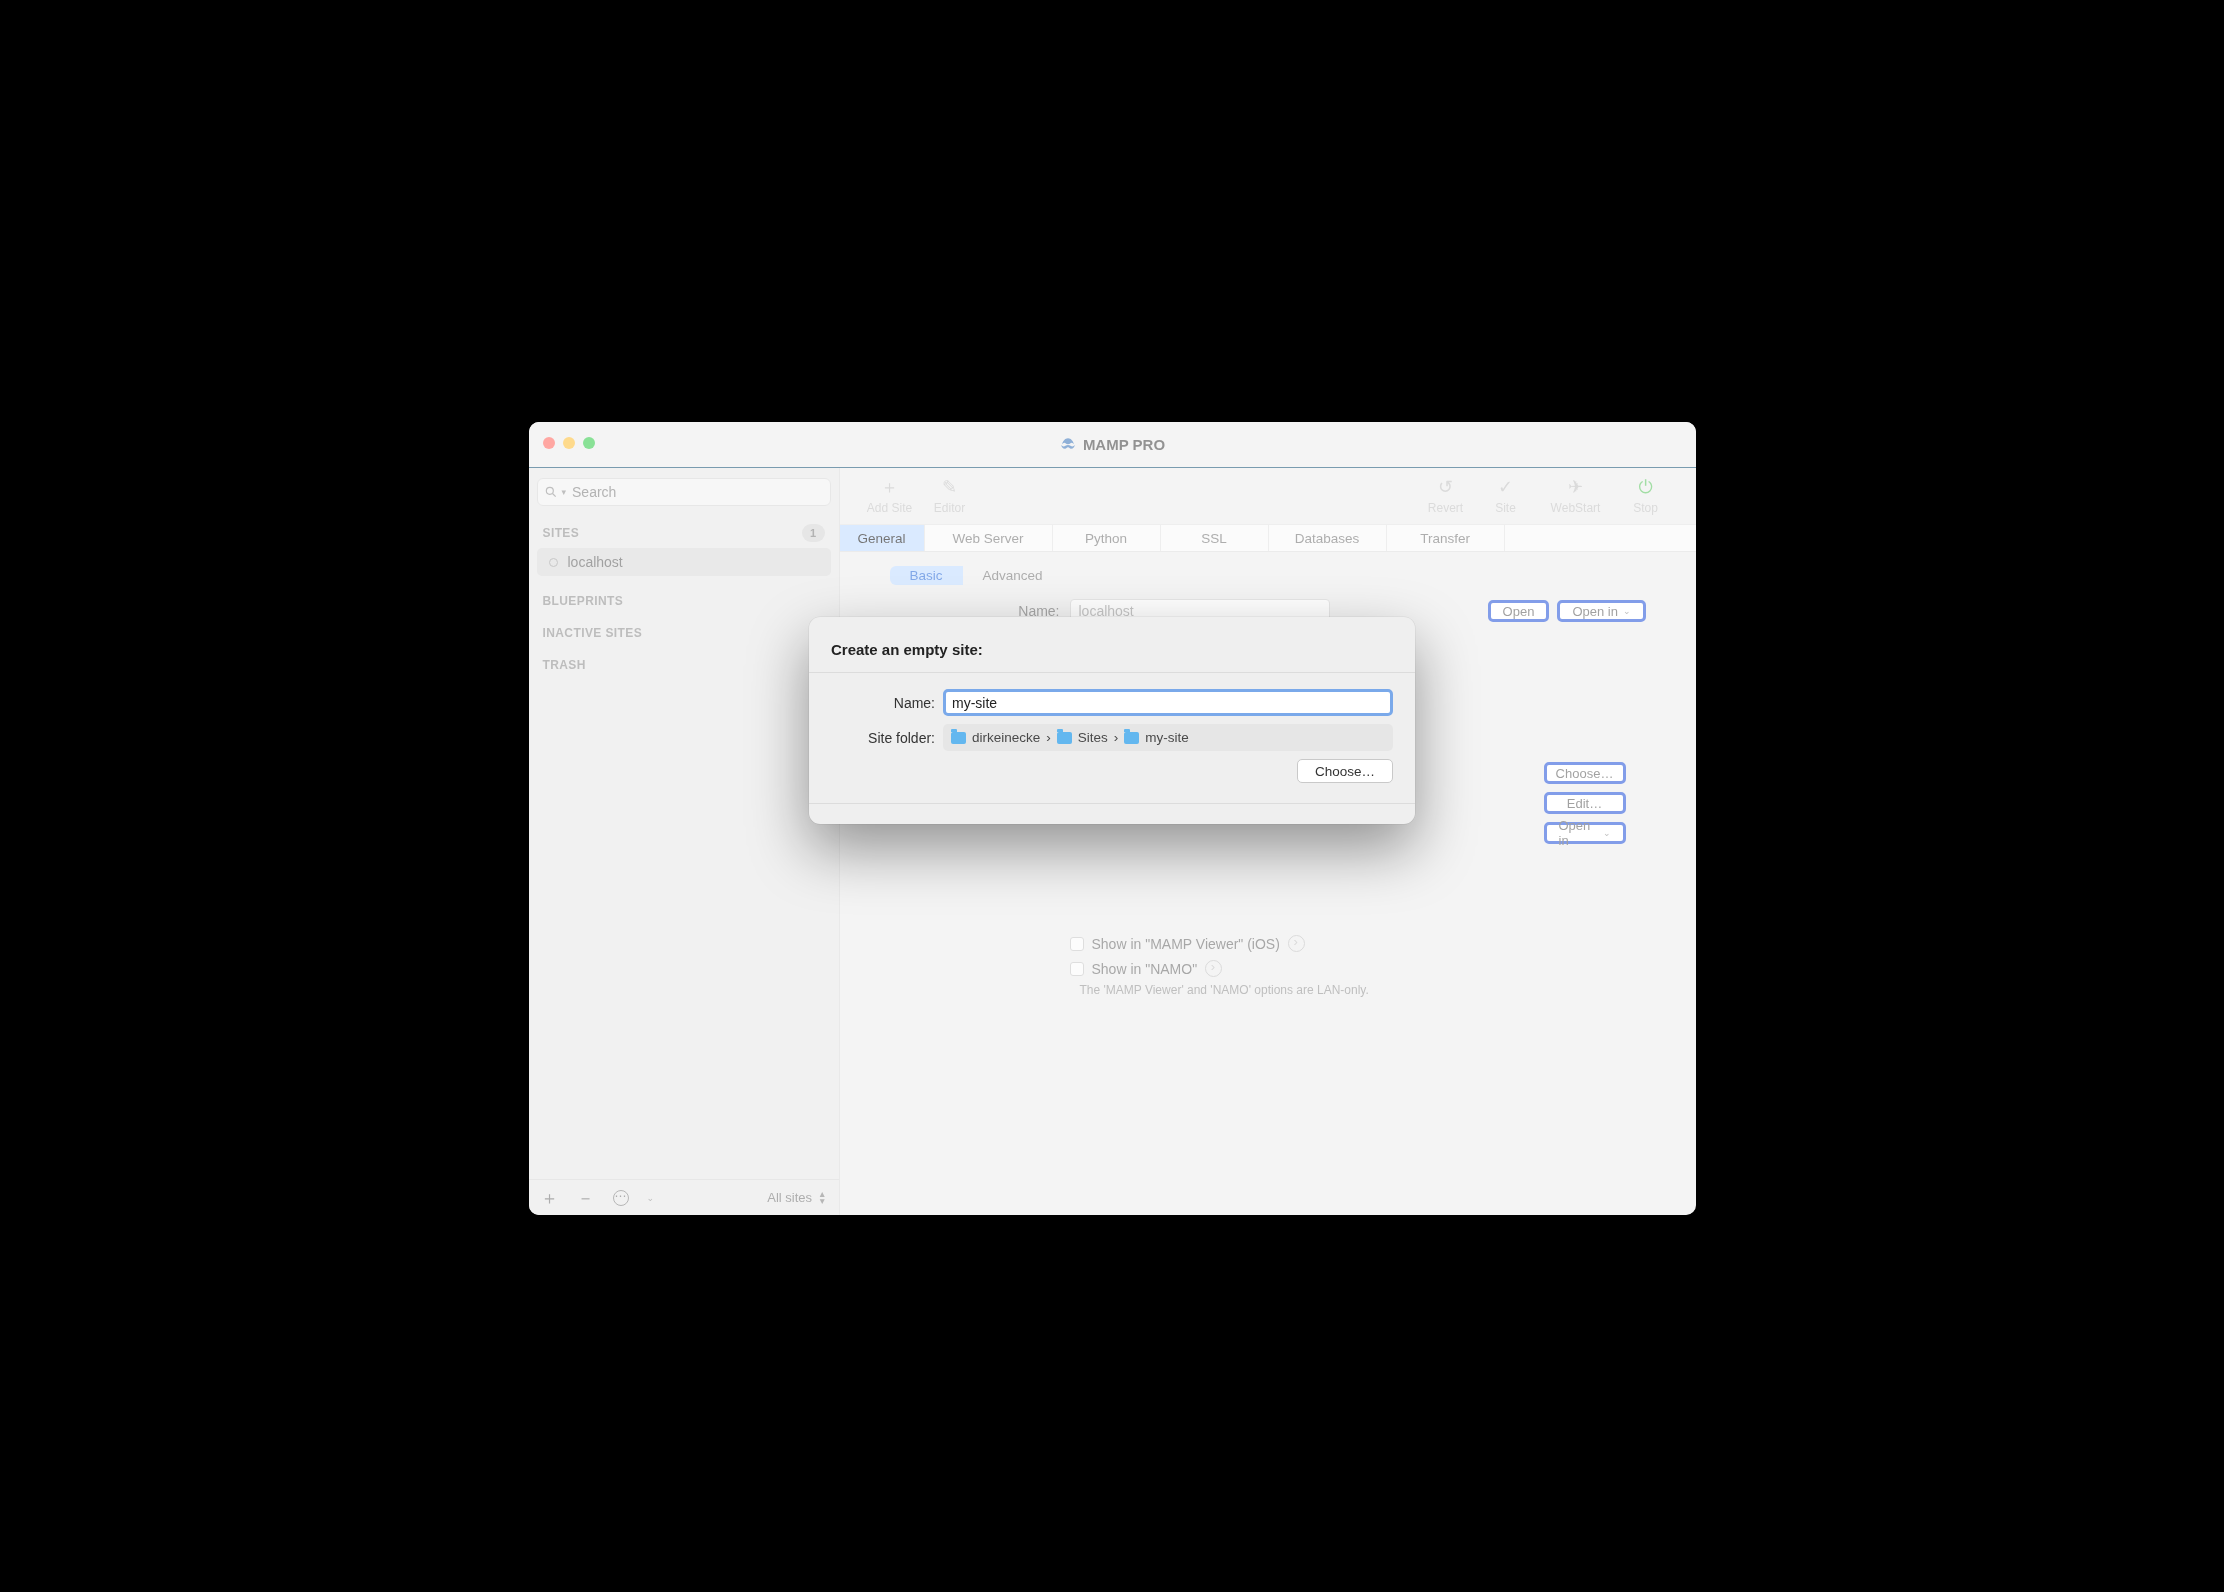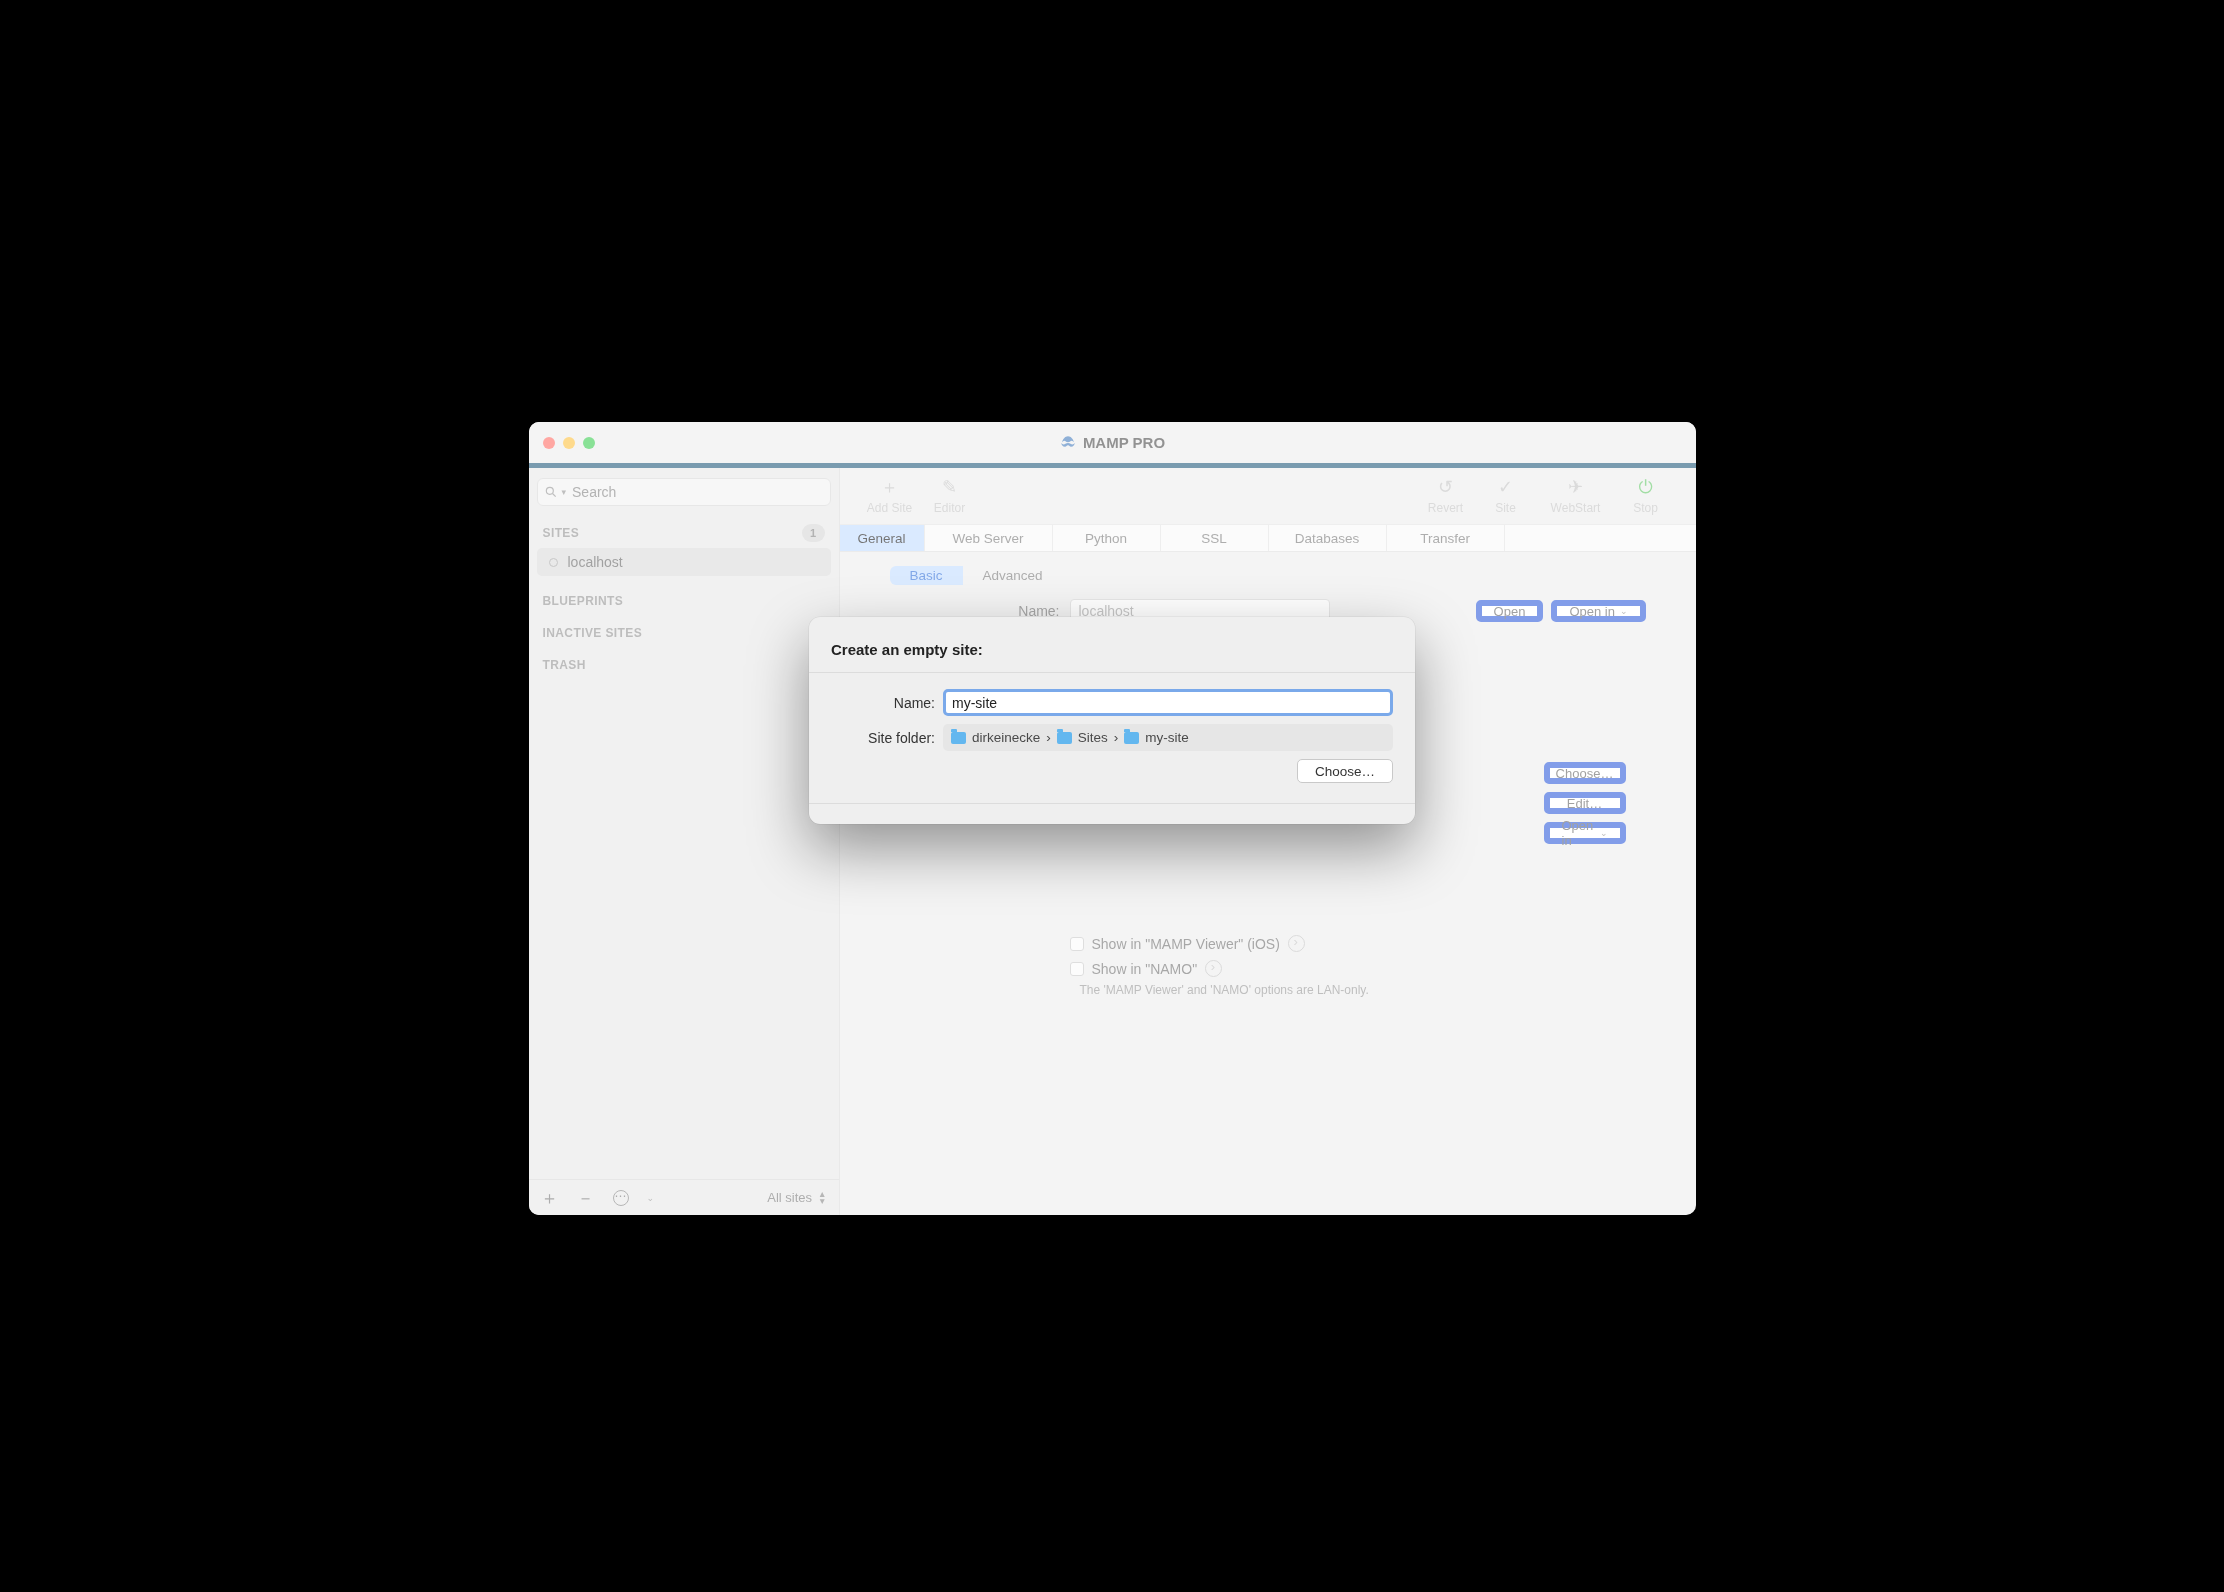--- a/index.html
+++ b/index.html
@@ -15,21 +15,21 @@
   *{box-sizing:border-box;font-family:-apple-system,"Helvetica Neue",Arial,sans-serif;}
   body{margin:0;background:#000;display:flex;align-items:center;justify-content:center;height:1592px;width:2224px;}
   .stage{width:1290px;height:958px;position:relative;}
   .window{
     position:absolute;inset:0;margin:auto;top:45px;width:1167px;height:793px;
     background:var(--bg-main);border-radius:10px;overflow:hidden;
     box-shadow:0 30px 60px rgba(0,0,0,.5);
     display:flex;flex-direction:column;
   }
   .dimmer{position:absolute;inset:0;background:#fff;opacity:.45;pointer-events:none;z-index:5;border-radius:10px;}
-  .titlebar{height:46px;display:flex;align-items:center;position:relative;flex:none;background:var(--bg-main);border-bottom:5px solid #0c4a6e;}
+  .titlebar{height:46px;display:flex;align-items:center;position:relative;flex:none;background:var(--bg-main);border-bottom:1px solid #0c4a6e;}
   .traffic{position:absolute;left:14px;top:15px;display:flex;gap:8px;}
   .traffic span{width:12px;height:12px;border-radius:50%;display:block;}
   .tl-close{background:#ff5f57;} .tl-min{background:#febc2e;} .tl-max{background:#28c840;}
   .titlecenter{position:absolute;left:0;right:0;margin:auto;width:max-content;font-weight:600;font-size:15px;color:#3a3a3a;display:flex;align-items:center;gap:6px;}
   .titlecenter svg{width:18px;height:18px;}
   .body{flex:1;display:flex;min-height:0;}
   .sidebar{width:311px;flex:none;background:var(--bg-sidebar);border-right:1px solid #d8d8d8;display:flex;flex-direction:column;padding:10px 8px 0;}
   .searchwrap{background:#f0f0f0;border:1px solid #d4d4d4;border-radius:6px;height:28px;display:flex;align-items:center;padding:0 6px;color:#8a8a8a;font-size:14px;gap:4px;}
   .searchwrap input{border:0;background:transparent;font-size:14px;flex:1;outline:none;color:#8a8a8a;}
   .chev{font-size:9px;color:#8a8a8a;}
@@ -53,21 +53,21 @@
   .tab.active{background:#bcd9ff;color:#000000;}
   .content{flex:1;overflow:auto;padding:10px 50px 20px;color:#5f5f5f;}
   .subtabs{display:flex;justify-content:flex-start;margin:4px 0 14px;}
   .segroup{display:inline-flex;border-radius:6px;overflow:hidden;}
   .seg{font-size:13.5px;padding:2px 20px;color:#6b6b6b;}
   .seg.active{background:#bcd9ff;color:#1d62d6;}
   .row{display:flex;align-items:center;margin:8px 0;font-size:14px;}
   .row .lbl{width:180px;text-align:right;padding-right:10px;}
   .row .val{flex:1;display:flex;align-items:center;gap:8px;}
   input.textfield{width:260px;height:24px;border:1px solid #d3d3d3;border-radius:4px;background:#fff;padding:0 8px;font-size:14px;color:var(--text);}
-  .smallbtn{height:22px;font-size:13px;border:6px solid #1d4ed8;border-radius:5px;background:#fff;padding:0 12px;color:#555;display:inline-flex;align-items:center;gap:5px;}
+  .smallbtn{height:22px;font-size:13px;border:3px solid #1d4ed8;border-radius:5px;background:#fff;padding:0 12px;color:#555;display:inline-flex;align-items:center;gap:5px;}
   .select{border:1px solid #d2d2d2;border-radius:5px;background:#fff;height:24px;padding:0 22px 0 10px;font-size:14px;color:#555;position:relative;display:inline-flex;align-items:center;}
   .select::after{content:"";position:absolute;right:6px;top:4px;bottom:4px;width:12px;display:flex;}
   .circ-arrow{width:17px;height:17px;border:1.3px solid #bcbcbc;border-radius:50%;position:relative;}
   .circ-arrow::after{content:"›";position:absolute;left:4.5px;top:-2px;color:#bcbcbc;font-size:13px;}
   .hint{font-size:12px;color:#8a8a8a;margin-left:190px;margin-top:-2px;}
   .checkbox{width:14px;height:14px;border:1px solid #c3c3c3;border-radius:3px;background:#fafafa;flex:none;}
   .sidebtns{position:absolute;right:70px;top:340px;display:flex;flex-direction:column;gap:8px;}
   
   .modal{
     position:absolute;left:50%;top:300px;transform:translateX(-50%);

